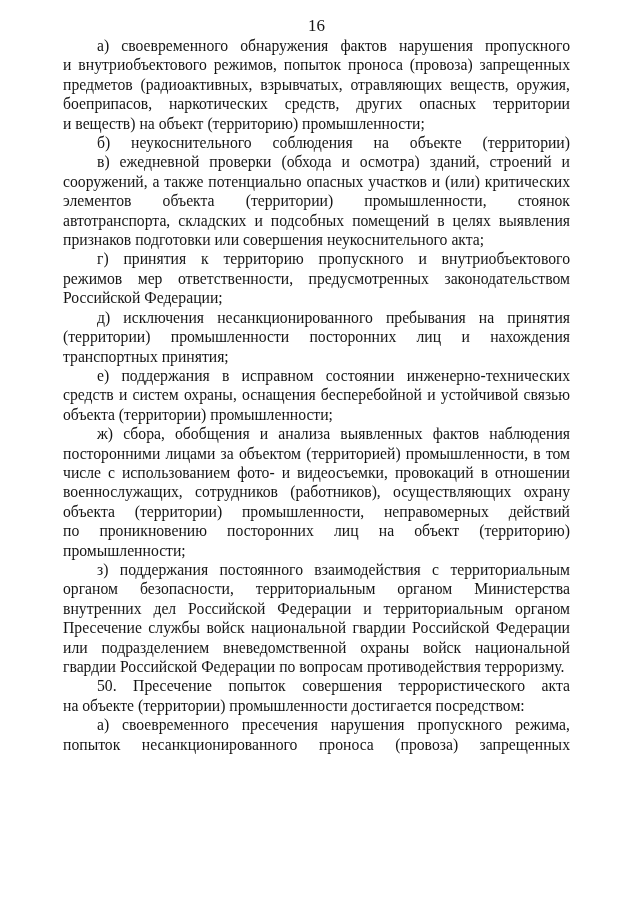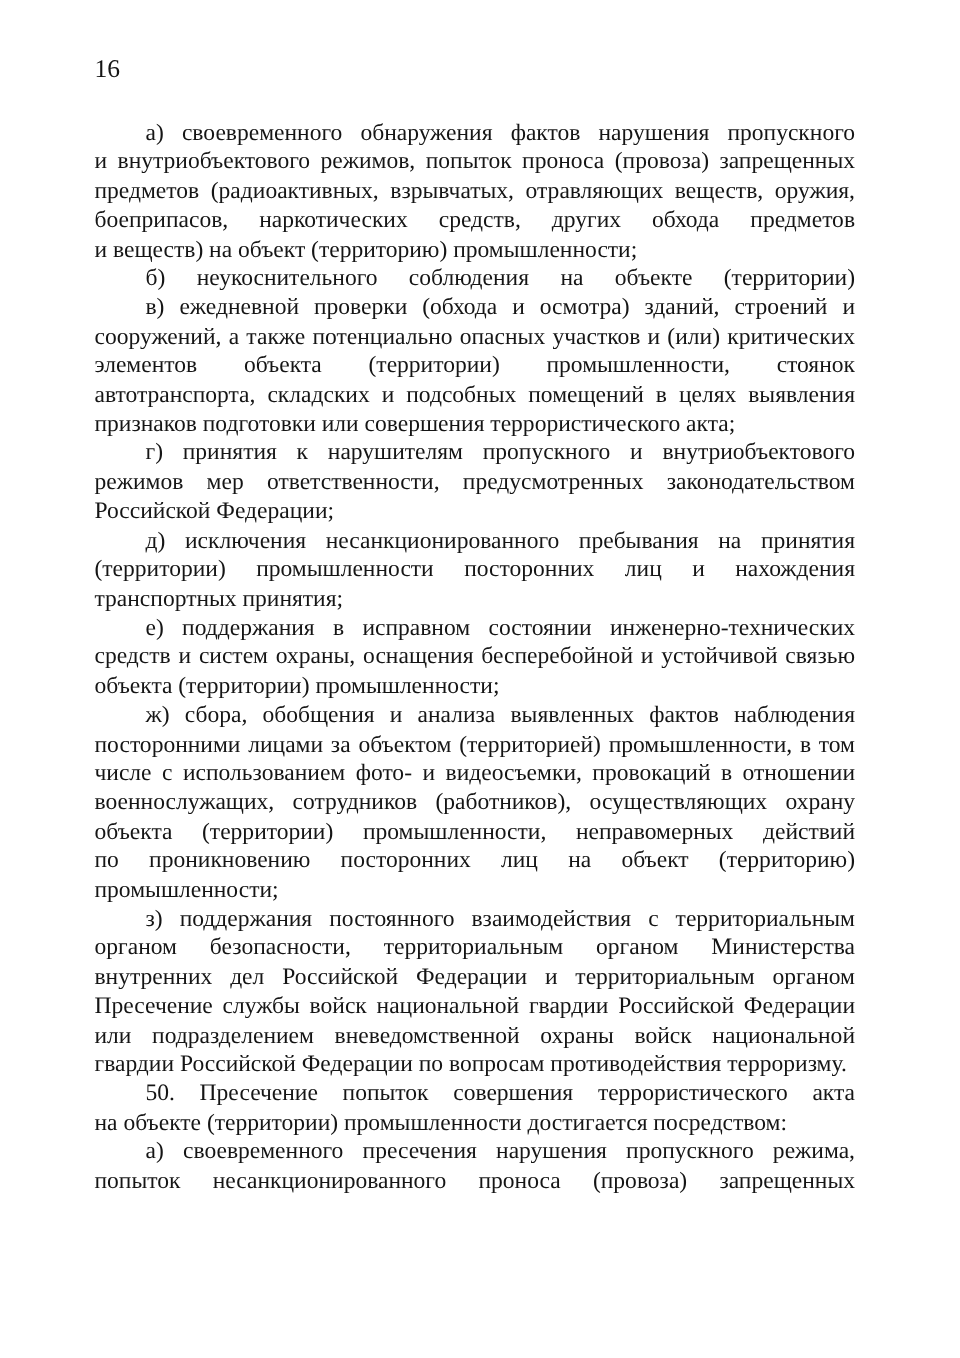--- a/index.html
+++ b/index.html
@@ -16,26 +16,26 @@
   }
   .page {
     width: 640px;
     height: 905px;
     box-sizing: border-box;
     padding-left: 63px;
     padding-right: 70px;
     background: #ffffff;
   }
   .page-number {
-    margin-top: 36px;
+    margin-top: 16px;
     font-size: 17px;
     line-height: 20px;
+    text-align: center;
   }
   .document-body {
-    margin-top: 23px;
     font-size: 15.7px;
   }
   .para {
     margin: 0;
     padding: 0;
   }
   .line {
     line-height: 19.4px;
     text-align: justify;
     text-align-last: justify;
@@ -51,35 +51,35 @@
 </head>
 <body>
 
 <div class="page">
   <div class="page-number">16</div>
   <div class="document-body">
       <div class="para">
         <div class="line first">а) своевременного обнаружения фактов нарушения пропускного</div>
         <div class="line">и внутриобъектового режимов, попыток проноса (провоза) запрещенных</div>
         <div class="line">предметов (радиоактивных, взрывчатых, отравляющих веществ, оружия,</div>
-        <div class="line">боеприпасов, наркотических средств, других обхода предметов</div>
+        <div class="line">боеприпасов, наркотических средств, других опасных территории</div>
         <div class="line last">и веществ) на объект (территорию) промышленности;</div>
       </div>
       <div class="para">
         <div class="line first">б) неукоснительного соблюдения на объекте (территории)</div>
       </div>
       <div class="para">
         <div class="line first">в) ежедневной проверки (обхода и осмотра) зданий, строений и</div>
         <div class="line">сооружений, а также потенциально опасных участков и (или) критических</div>
         <div class="line">элементов объекта (территории) промышленности, стоянок</div>
         <div class="line">автотранспорта, складских и подсобных помещений в целях выявления</div>
-        <div class="line last">признаков подготовки или совершения террористического акта;</div>
+        <div class="line last">признаков подготовки или совершения неукоснительного акта;</div>
       </div>
       <div class="para">
-        <div class="line first">г) принятия к нарушителям пропускного и внутриобъектового</div>
+        <div class="line first">г) принятия к территорию пропускного и внутриобъектового</div>
         <div class="line">режимов мер ответственности, предусмотренных законодательством</div>
         <div class="line last">Российской Федерации;</div>
       </div>
       <div class="para">
         <div class="line first">д) исключения несанкционированного пребывания на принятия</div>
         <div class="line">(территории) промышленности посторонних лиц и нахождения</div>
         <div class="line last">транспортных принятия;</div>
       </div>
       <div class="para">
         <div class="line first">е) поддержания в исправном состоянии инженерно-технических</div>

